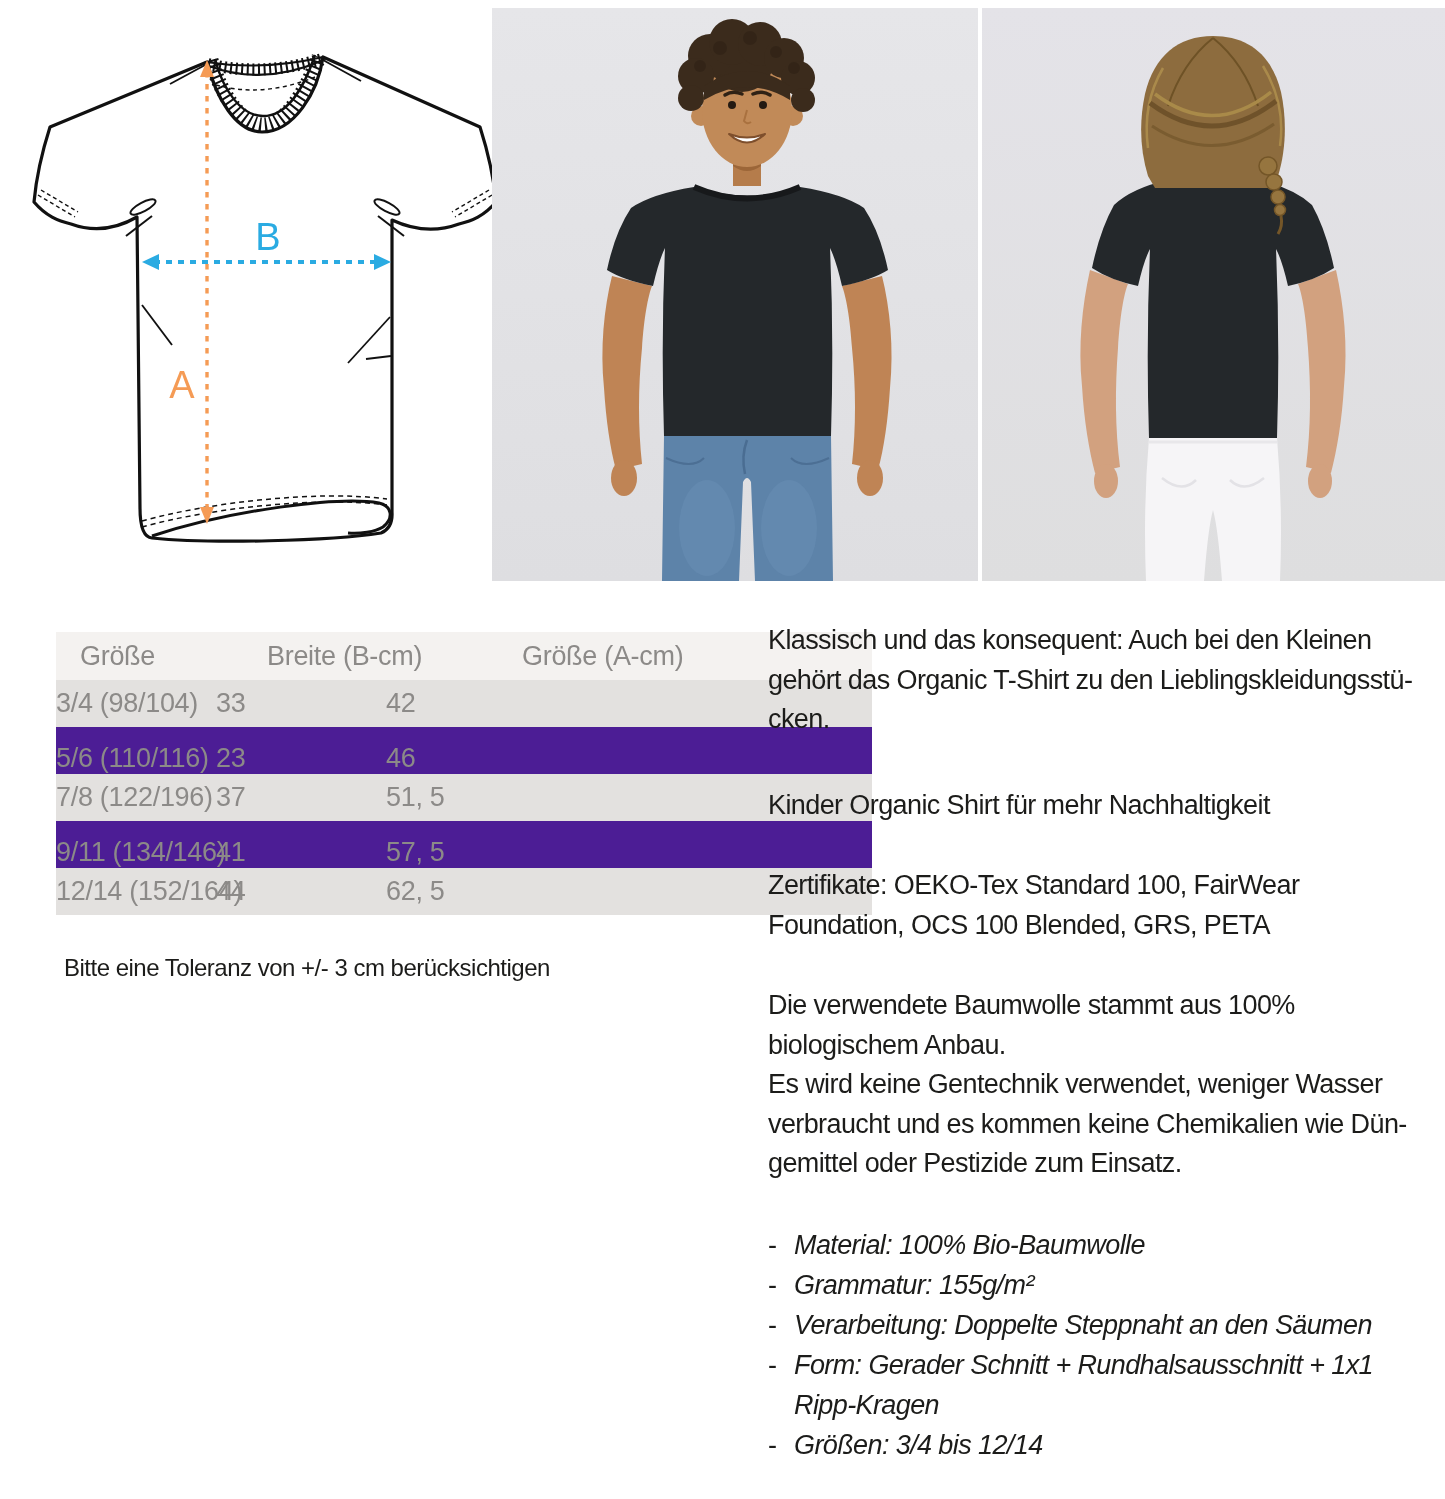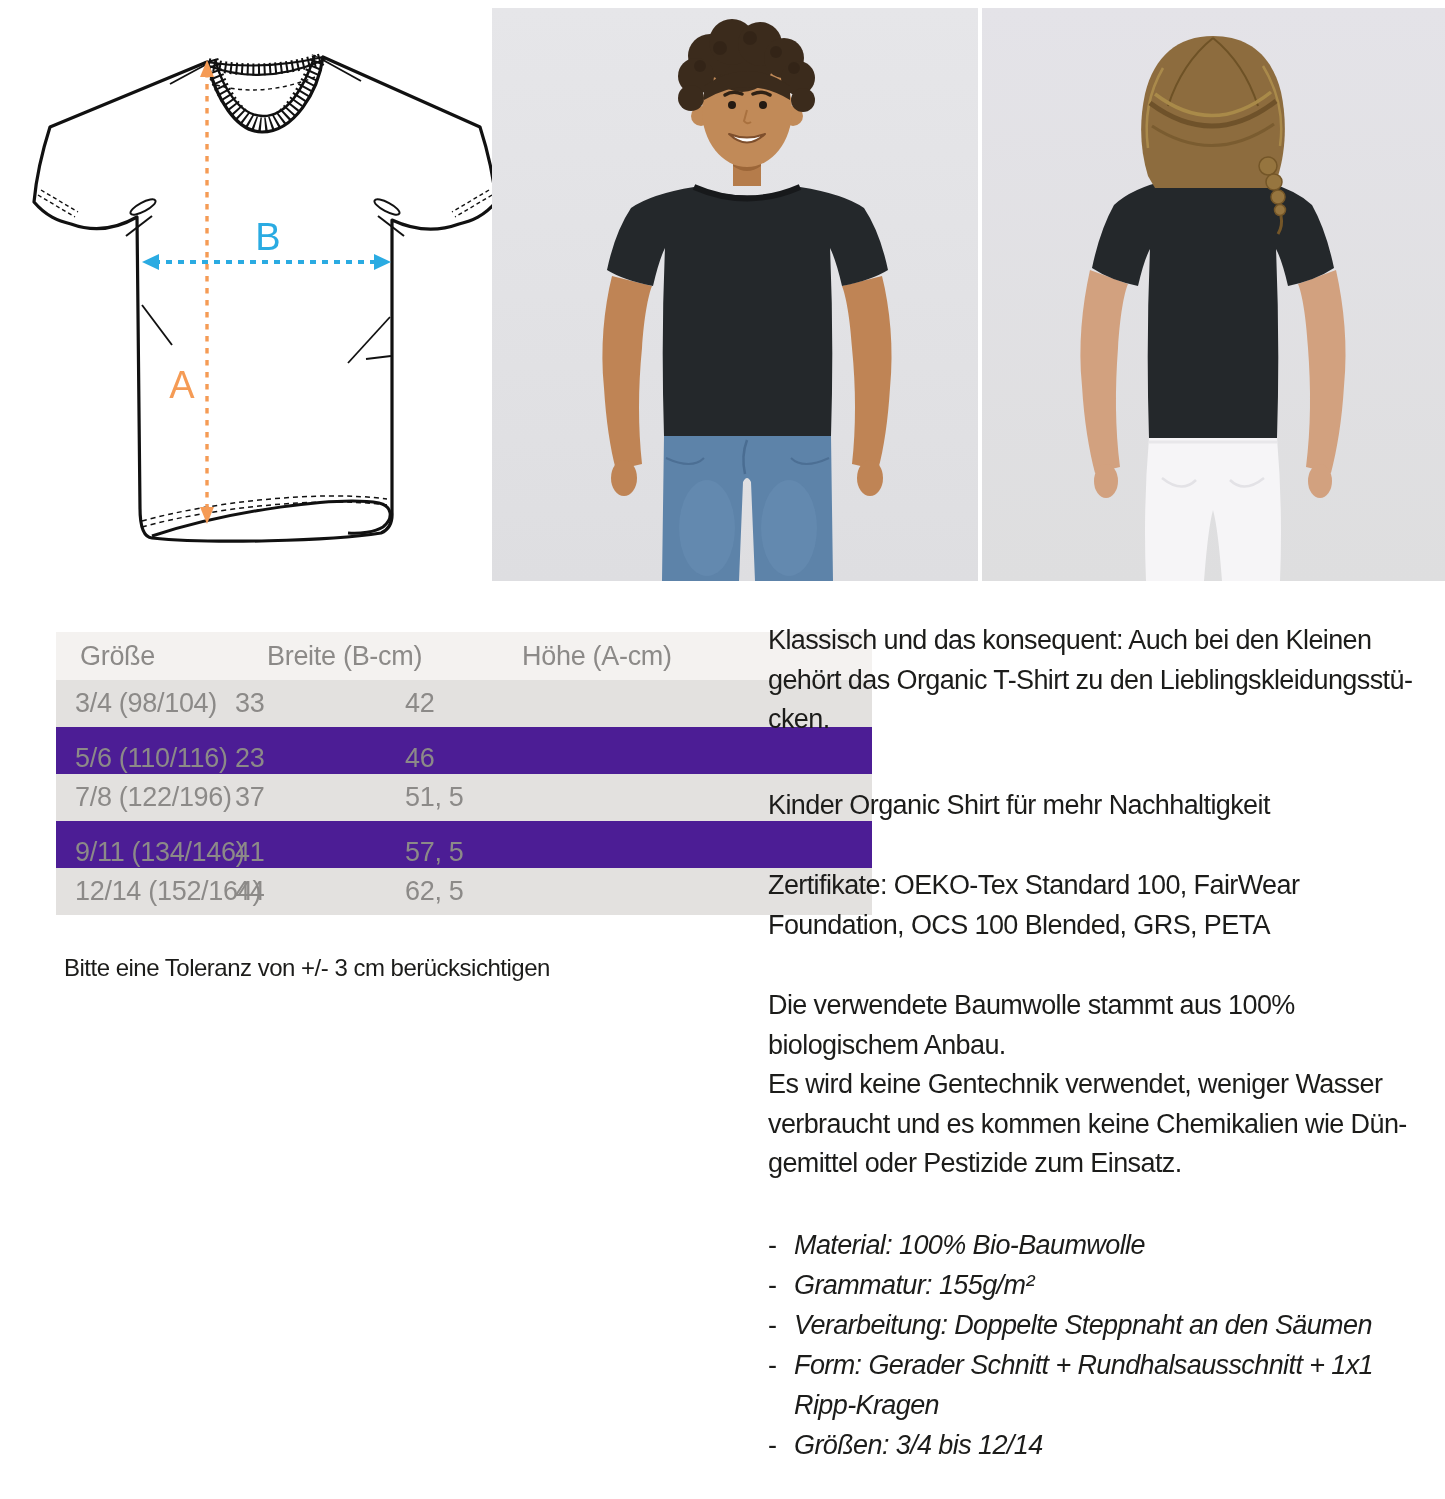--- a/index.html
+++ b/index.html
@@ -12,21 +12,21 @@
   .photo-boy{left:492px;width:486px;}
   .photo-girl{left:982px;width:463px;}
 
   
   .size-table{position:absolute;left:56px;top:632px;width:816px;
               font-size:27px;letter-spacing:-0.3px;color:#8c8a88;}
   .t-row{display:flex;align-items:center;height:47px;}
   .t-head{height:48px;background:#f4f2f0;}
   .t-row.dark{background:#e3e1df;}
   .t-row.light{background:#4c1d95;align-items:flex-end;}
-  .c1{width:160px;padding-left:19px;white-space:nowrap;}
+  .c1{width:160px;white-space:nowrap;}
   .c2{width:170px;white-space:nowrap;}
   .c3{flex:1;white-space:nowrap;}
   .t-head .c1{padding-left:24px;}
   .t-head .c2{padding-left:27px;box-sizing:border-box;}
   .t-head .c3{padding-left:112px;}
 
   .tolerance{position:absolute;left:64px;top:948px;font-size:24px;letter-spacing:-0.5px;
              line-height:40px;color:#1c1c1a;white-space:nowrap;}
 
   
@@ -213,21 +213,21 @@
         <circle cx="298" cy="202" r="5.5" fill="#96753f" stroke="#745628" stroke-width="1.5"></circle>
         <path d="M299,208 Q301,218 296,226" fill="none" stroke="#745628" stroke-width="3"></path>
       </g>
     </svg>
   </div>
 
   <div class="size-table">
     <div class="t-row t-head">
       <div class="c1">Größe</div>
       <div class="c2">Breite (B-cm)</div>
-      <div class="c3">Höhe (A-cm)</div>
+      <div class="c3">Größe (A-cm)</div>
     </div>
     <div class="t-row dark">
       <div class="c1">3/4 (98/104)</div>
       <div class="c2">33</div>
       <div class="c3">42</div>
     </div>
     <div class="t-row light">
       <div class="c1">5/6 (110/116)</div>
       <div class="c2">23</div>
       <div class="c3">46</div>

